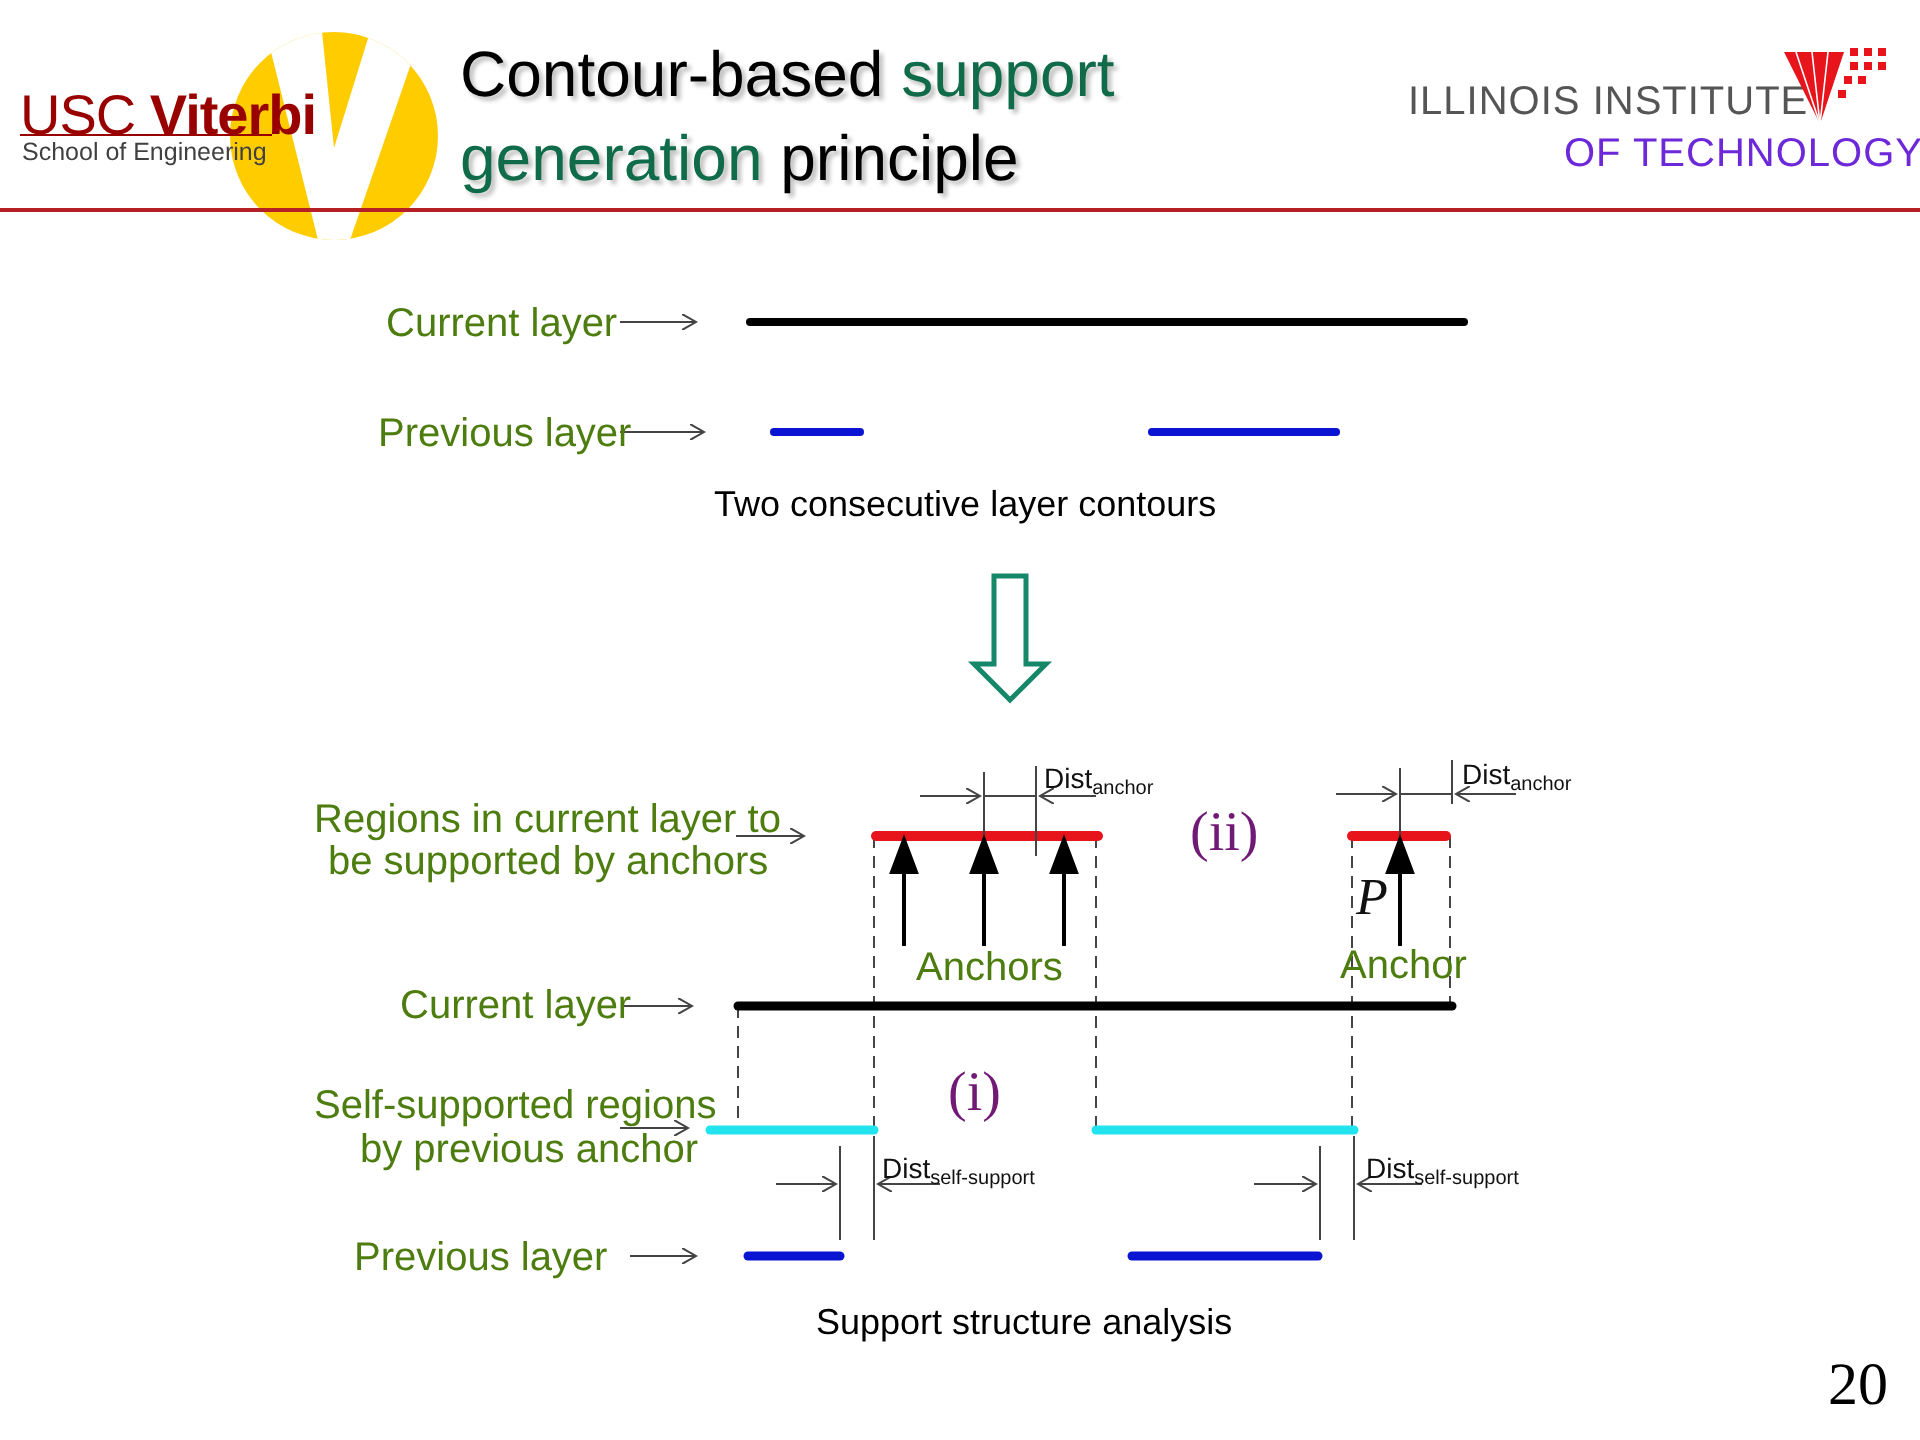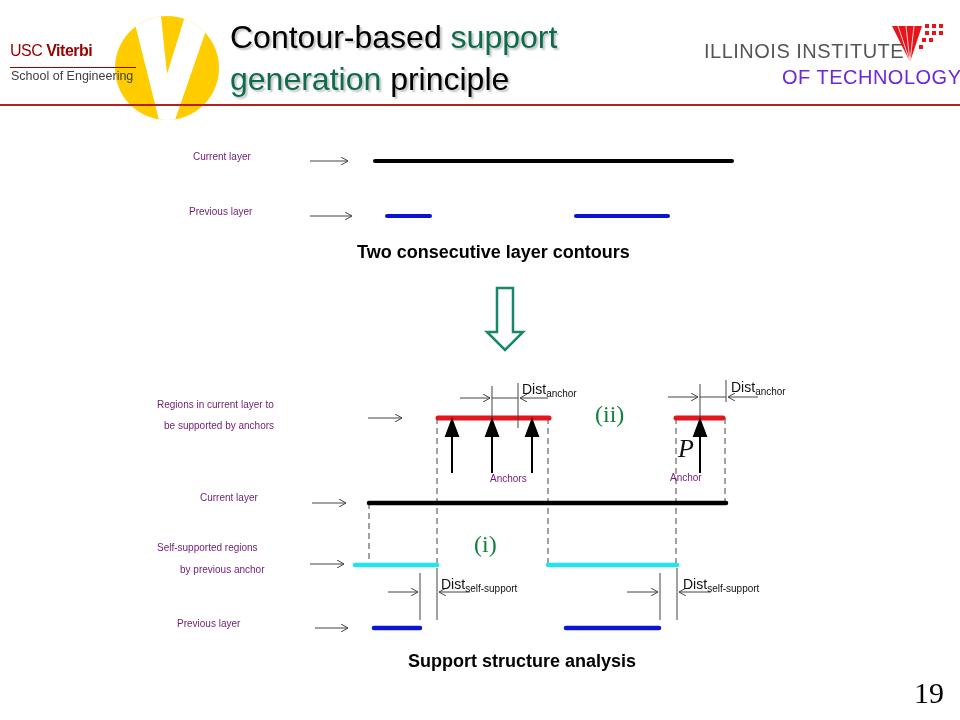--- a/index.html
+++ b/index.html
@@ -1,36 +1,36 @@
 <!DOCTYPE html>
 <html><head>
 <meta charset="utf-8">
 <style>
   html, body { margin: 0; padding: 0; background: #ffffff; }
   body { width: 960px; height: 720px; position: relative; overflow: hidden; font-family: "Liberation Sans", sans-serif; }
   .abs { position: absolute; }
   #logo-usc { left: 0; top: 0; width: 260px; height: 104px; }
   #logo-usc .circle { position: absolute; left: 115px; top: 16px; width: 104px; height: 104px; border-radius: 50%; background: #ffcc00; overflow: hidden; }
-  #logo-usc .usc-main { position: absolute; left: 10px; top: 42px; font-size: 16px; color: #990000; letter-spacing: -0.5px; white-space: nowrap; }
+  #logo-usc .usc-main { position: absolute; left: 10px; top: 42px; font-size: 28px; color: #990000; letter-spacing: -0.5px; white-space: nowrap; }
   #logo-usc .usc-main b { font-weight: bold; }
   #logo-usc .usc-rule { position: absolute; left: 10px; top: 67px; width: 126px; height: 1px; background: #990000; }
   #logo-usc .usc-sub { position: absolute; left: 11px; top: 69px; font-size: 12.5px; color: #404040; white-space: nowrap; }
   #title { left: 230px; top: 16px; width: 480px; text-align: left; font-size: 32px; line-height: 42px; color: #000; text-shadow: 2px 2px 2px rgba(0,0,0,0.25); }
   #title .green { color: #0f6b4a; }
   #logo-iit { left: 700px; top: 20px; width: 260px; height: 80px; }
   #logo-iit .l1 { position: absolute; left: 4px; top: 20px; font-size: 20px; color: #555; letter-spacing: 0.5px; white-space: nowrap; text-align: right; }
   #logo-iit .l2 { position: absolute; left: 82px; top: 46px; font-size: 20px; color: #6d28d9; letter-spacing: 0.5px; white-space: nowrap; }
   #header-rule { left: 0; top: 104px; width: 960px; height: 2px; background: #b52025; }
-  .lbl { position: absolute; font-size: 10px; color: #701a75; white-space: nowrap; }
-  .caption { position: absolute; font-size: 18px; font-weight: bold; color: #000; white-space: nowrap; }
+  .lbl { position: absolute; font-size: 20px; color: #4d7c0f; white-space: nowrap; }
+  .caption { position: absolute; font-size: 18px; font-weight: normal; color: #000; white-space: nowrap; }
   #slide-number { right: 16px; top: 676px; font-family: "Liberation Serif", serif; font-size: 30px; color: #000; }
   svg#diagram { position: absolute; left: 0; top: 0; }
   .dist { position: absolute; font-size: 14px; color: #111; white-space: nowrap; }
   .dist sub { font-size: 10px; vertical-align: -3px; }
-  .roman { position: absolute; font-family: "Liberation Serif", serif; font-size: 24px; color: #15803d; }
+  .roman { position: absolute; font-family: "Liberation Serif", serif; font-size: 28px; color: #701a75; }
   .italic-p { position: absolute; font-family: "Liberation Serif", serif; font-style: italic; font-size: 26px; color: #111; }
 </style>
 </head>
 <body>
 
 <div id="logo-usc" class="abs">
   <div class="circle">
     <svg width="104" height="104" viewBox="0 0 104 104">
       <polygon points="18,0 46,0 52,58 70,0 96,0 60,104 44,104" fill="#ffffff"></polygon>
     </svg>
@@ -156,26 +156,26 @@
 <div class="lbl" style="left:189px; top:206px;">Previous layer</div>
 <div class="caption" style="left:357px; top:242px;">Two consecutive layer contours</div>
 
 <div class="lbl" style="left:157px; top:399px;">Regions in current layer to</div>
 <div class="lbl" style="left:164px; top:420px;">be supported by anchors</div>
 <div class="lbl" style="left:200px; top:492px;">Current layer</div>
 <div class="lbl" style="left:157px; top:542px;text-align:right;">Self-supported regions</div>
 <div class="lbl" style="left:180px; top:564px;">by previous anchor</div>
 <div class="lbl" style="left:177px; top:618px;">Previous layer</div>
 
-<div class="lbl" style="left:458px; top:473px;margin-left:32px;">Anchors</div>
+<div class="lbl" style="left:458px; top:473px;">Anchors</div>
 <div class="lbl" style="left:670px; top:472px;">Anchor</div>
 <div class="italic-p" style="left:678px; top:434px;">P</div>
 <div class="roman" style="left:595px; top:401px;">(ii)</div>
 <div class="roman" style="left:474px; top:531px;">(i)</div>
 
 <div class="dist" style="left:522px; top:381px;"><span>Dist</span><sub>anchor</sub></div>
 <div class="dist" style="left:731px; top:379px;"><span>Dist</span><sub>anchor</sub></div>
 <div class="dist" style="left:441px; top:576px;"><span>Dist</span><sub>self-support</sub></div>
 <div class="dist" style="left:683px; top:576px;"><span>Dist</span><sub>self-support</sub></div>
 
 <div class="caption" style="left:408px; top:651px;">Support structure analysis</div>
 
-<div id="slide-number" class="abs">19</div>
+<div id="slide-number" class="abs">20</div>
 
 </body></html>

